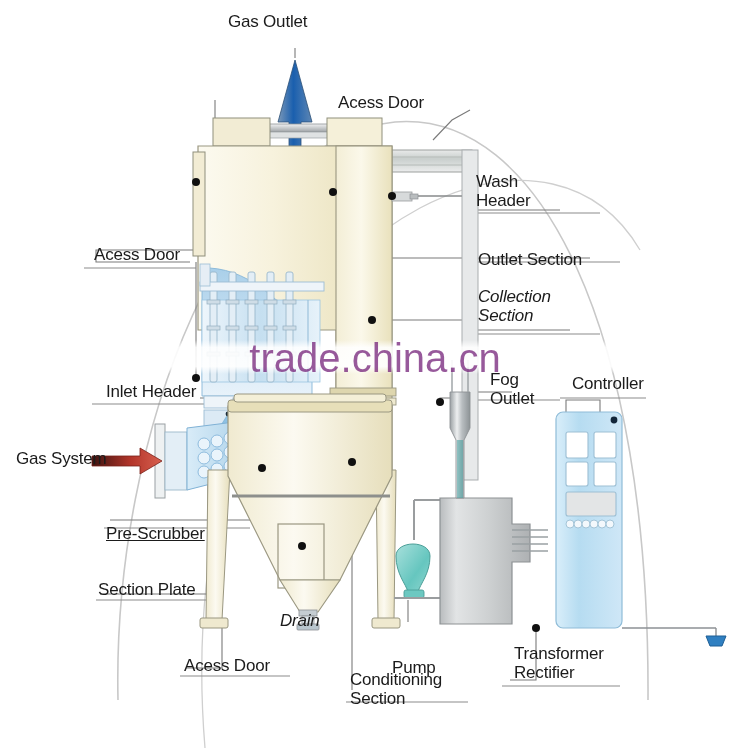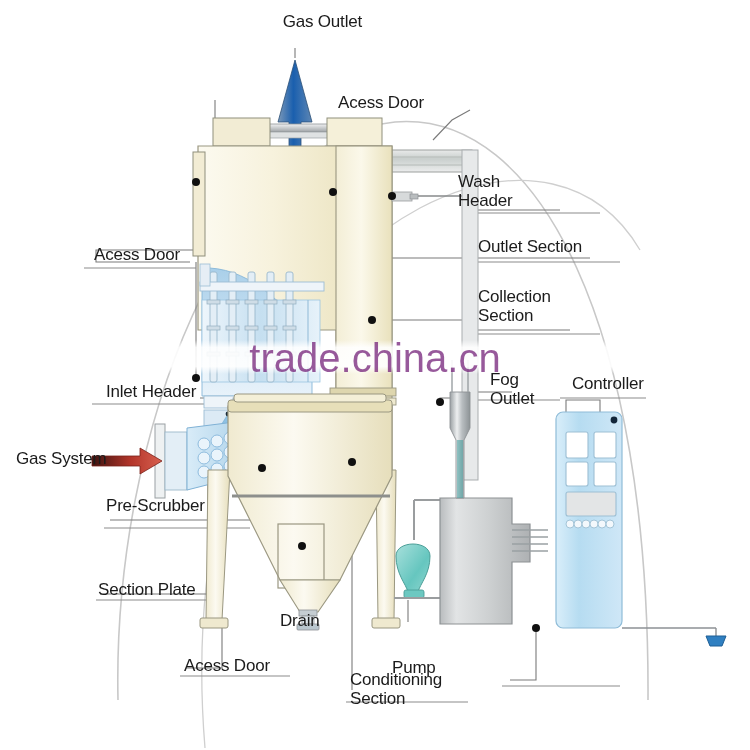--- a/index.html
+++ b/index.html
@@ -2,21 +2,21 @@
 <html><head>
 <meta charset="utf-8">
 <style>
   html,body{margin:0;padding:0;background:#fff;}
   body{width:750px;height:750px;overflow:hidden;
        font-family:"Liberation Sans","DejaVu Sans",sans-serif;}
   #stage{position:relative;width:750px;height:750px;background:#ffffff;}
   #stage svg{position:absolute;left:0;top:0;}
   .lbl{position:absolute;color:#1b1b1b;font-size:17px;line-height:19px;
        white-space:pre;letter-spacing:-0.2px;}
-  .lbl.c{text-align:right;}
+  .lbl.c{text-align:left;}
   #wm{position:absolute;left:0;top:336px;width:750px;height:44px;
       text-align:center;font-size:40px;line-height:44px;letter-spacing:0px;
       color:#701a75;opacity:.72;pointer-events:none;
       font-family:"Liberation Sans","DejaVu Sans",sans-serif;}
   #wmband{position:absolute;left:0;top:340px;width:750px;height:34px;
       background:linear-gradient(to bottom,rgba(255,255,255,0) 0%,rgba(255,255,255,.88) 22%,rgba(255,255,255,.92) 78%,rgba(255,255,255,0) 100%);
       pointer-events:none;}
 </style>
 </head>
 <body>
@@ -396,46 +396,48 @@
 </svg>
 
 <div id="wmband"></div>
 <div id="wm">trade.china.cn</div>
 
 <div class="lbl c" style="left:228px;top:12px;width:134px;">Gas Outlet</div>
 
 
 <div class="lbl" style="left:338px;top:93px;">Acess Door</div>
 
-<div class="lbl" style="left:458px;top:172px;">Wash
+<div class="lbl" style="left:476px;top:172px;">Wash
 Header</div>
 
-<div class="lbl" style="left:478px;top:237px;">Outlet Section</div>
-
-<div class="lbl" style="left:478px;top:287px;">Collection
+<div class="lbl" style="left:478px;top:250px;">Outlet Section</div>
+
+<div class="lbl" style="left:478px;top:287px;font-style:italic;">Collection
 Section</div>
 
 <div class="lbl" style="left:94px;top:245px;">Acess Door</div>
 
 <div class="lbl" style="left:106px;top:382px;">Inlet Header</div>
 
 <div class="lbl" style="left:16px;top:449px;">Gas System</div>
 
-<div class="lbl" style="left:106px;top:496px;">Pre-Scrubber</div>
+<div class="lbl" style="left:106px;top:524px;text-decoration:underline;">Pre-Scrubber</div>
 
 <div class="lbl" style="left:98px;top:580px;">Section Plate</div>
 
 <div class="lbl" style="left:184px;top:656px;">Acess Door</div>
 
-<div class="lbl" style="left:280px;top:611px;">Drain</div>
+<div class="lbl" style="left:280px;top:611px;font-style:italic;">Drain</div>
 
 <div class="lbl" style="left:350px;top:670px;">Conditioning
 Section</div>
 
 <div class="lbl" style="left:392px;top:622px;margin-top:36px;">Pump</div>
 
 <div class="lbl" style="left:490px;top:370px;">Fog
 Outlet</div>
 
 <div class="lbl" style="left:572px;top:374px;">Controller</div>
 
+<div class="lbl" style="left:514px;top:644px;">Transformer
+Rectifier</div>
 
 </div>
 
 </body></html>

